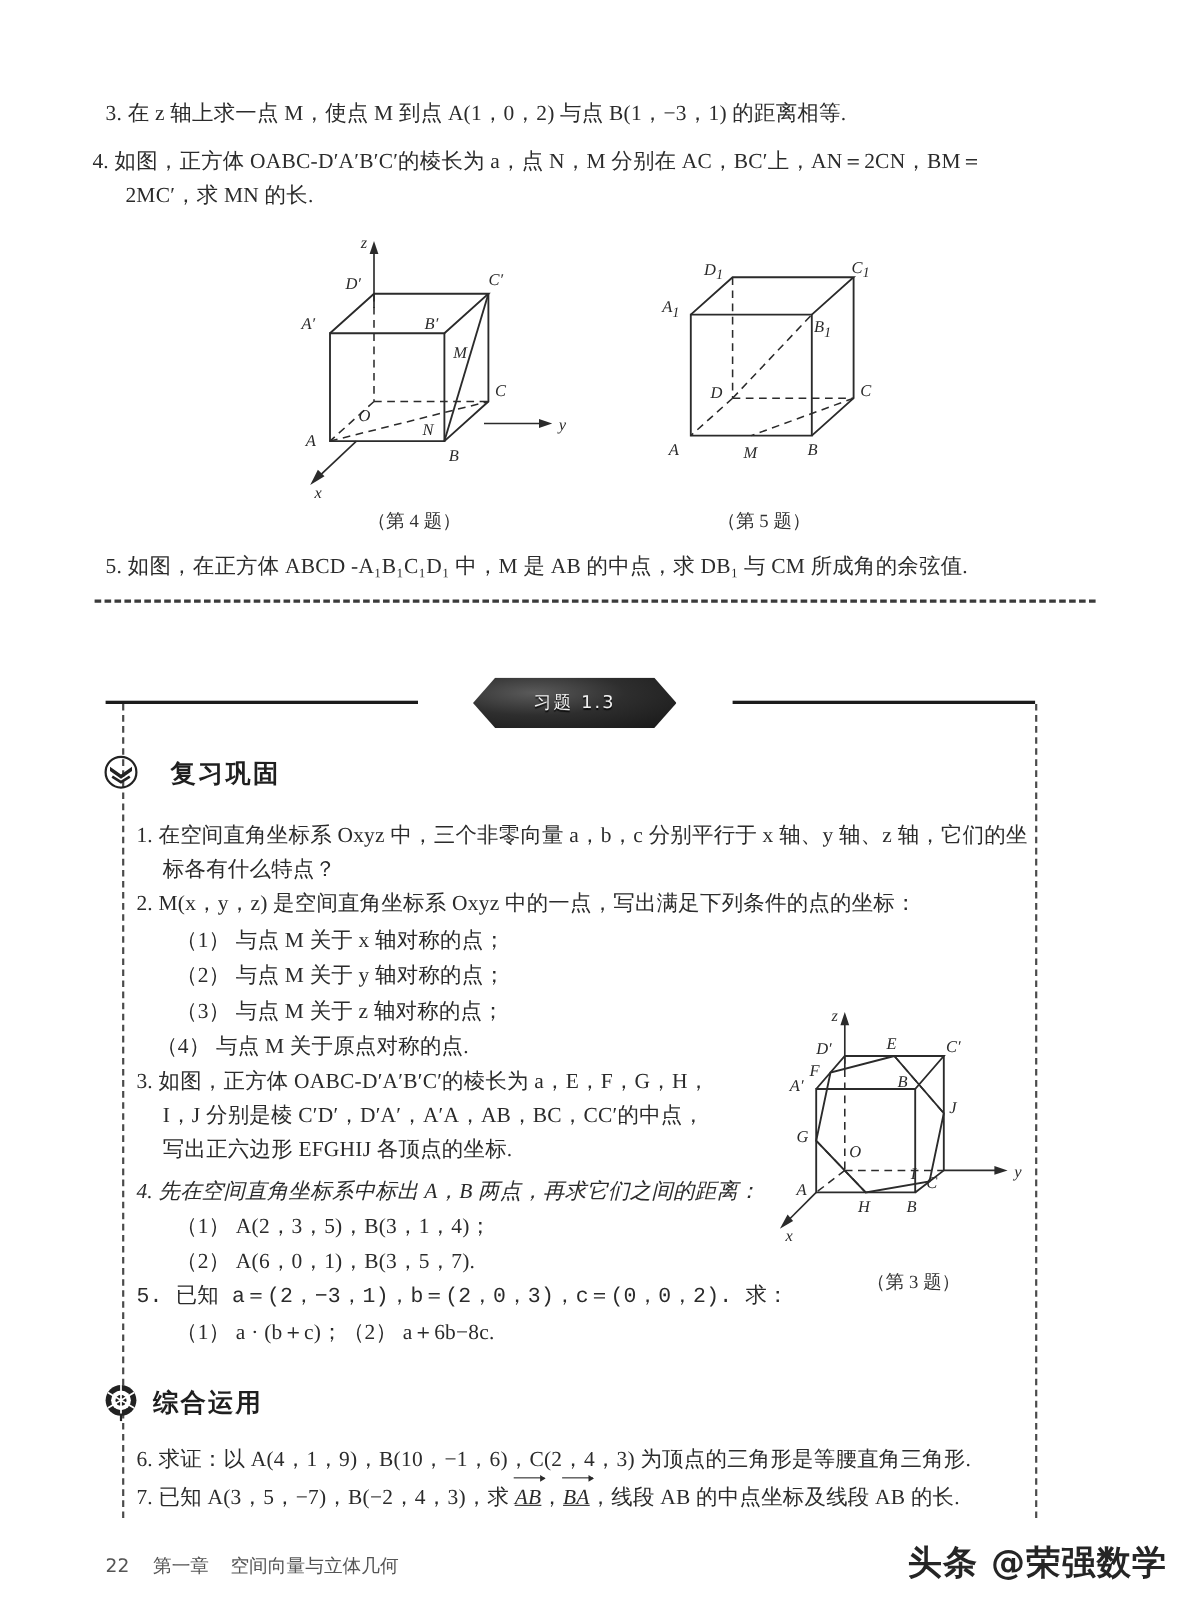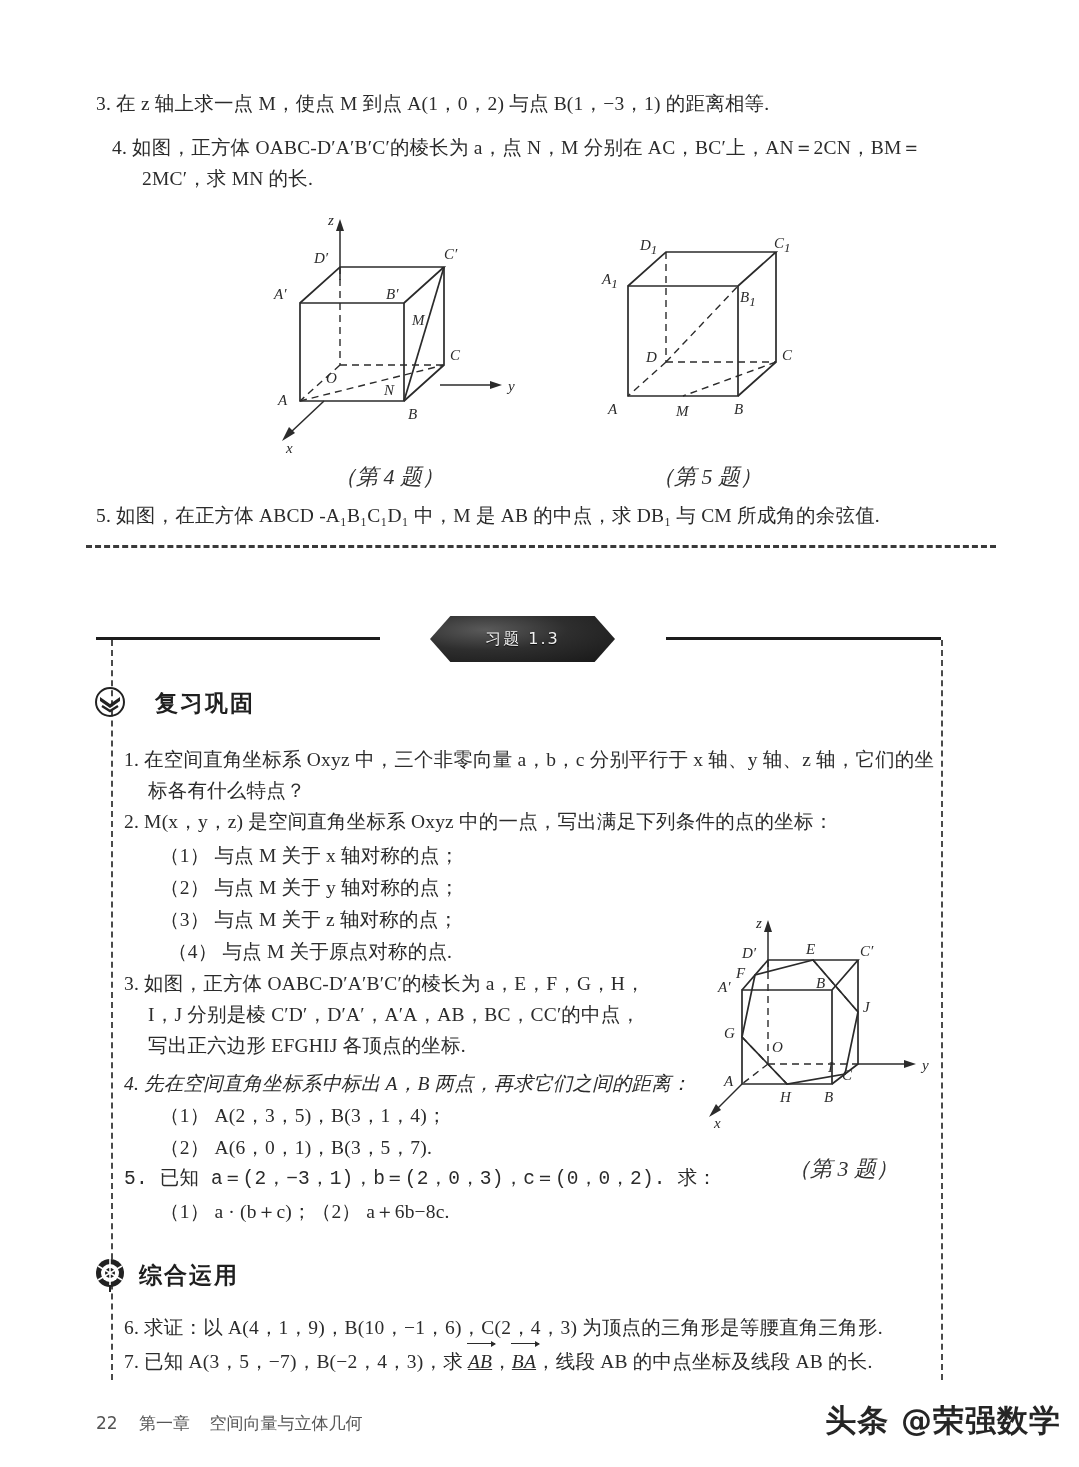--- a/index.html
+++ b/index.html
@@ -20,26 +20,26 @@
   .vecbar::after{
     content:"";position:absolute;left:-1px;right:-3px;top:-3px;height:1.4px;background:#2b2b2b;
   }
   .vecbar::before{
     content:"";position:absolute;right:-4px;top:-5.5px;
     border-left:5px solid #2b2b2b;border-top:3px solid transparent;border-bottom:3px solid transparent;
   }
 
   
   #q3{left:96px;top:88px;width:900px;}
-  #q4{left:112px;top:132px;width:900px;font-family:Liberation Serif, serif;}
+  #q4{left:84px;top:132px;width:900px;font-family:Liberation Serif, serif;}
   #q4 .cont{display:block;margin-left:30px;}
   #q5{left:96px;top:500px;width:920px;}
 
   
-  .cap{position:absolute;font-size:22px;color:#333;font-style:italic;}
+  .cap{position:absolute;font-size:17px;color:#333;}
 
   
   .hdash{
     position:absolute;height:0;border-top:3px dashed #3a3a3a;
   }
   .vdash{
     position:absolute;width:0;border-left:2.5px dashed #4a4a4a;
   }
   .rule{position:absolute;height:3px;background:#1c1c1c;}
 
@@ -208,21 +208,21 @@
     <span style="display:block;margin-left:24px;">标各有什么特点？</span>
   </div>
 
   <div class="q" style="left:124px;top:806px;width:820px;">
     <span>2.</span>
     <span>M(x，y，z) 是空间直角坐标系 Oxyz 中的一点，写出满足下列条件的点的坐标：</span>
   </div>
   <div class="q" style="left:160px;top:840px;width:500px;">（1） 与点 M 关于 x 轴对称的点；</div>
   <div class="q" style="left:160px;top:872px;width:500px;">（2） 与点 M 关于 y 轴对称的点；</div>
   <div class="q" style="left:160px;top:904px;width:500px;">（3） 与点 M 关于 z 轴对称的点；</div>
-  <div class="q" style="left:168px;top:936px;width:500px;">（4） 与点 M 关于原点对称的点.</div>
+  <div class="q" style="left:142px;top:936px;width:500px;">（4） 与点 M 关于原点对称的点.</div>
 
   <div class="q" style="left:124px;top:968px;width:560px;">
     <span>3.</span>
     <span>如图，正方体 OABC-D′A′B′C′的棱长为 a，E，F，G，H，</span>
     <span style="display:block;margin-left:24px;">I，J 分别是棱 C′D′，D′A′，A′A，AB，BC，CC′的中点，</span>
     <span style="display:block;margin-left:24px;">写出正六边形 EFGHIJ 各顶点的坐标.</span>
   </div>
 
   <div class="q" style="left:124px;top:1068px;width:600px;font-style:italic;">
     <span>4.</span>

